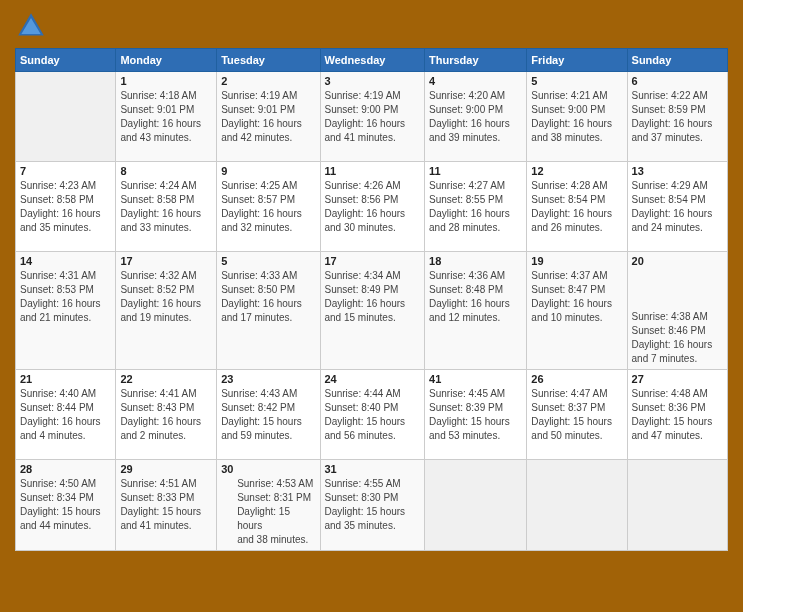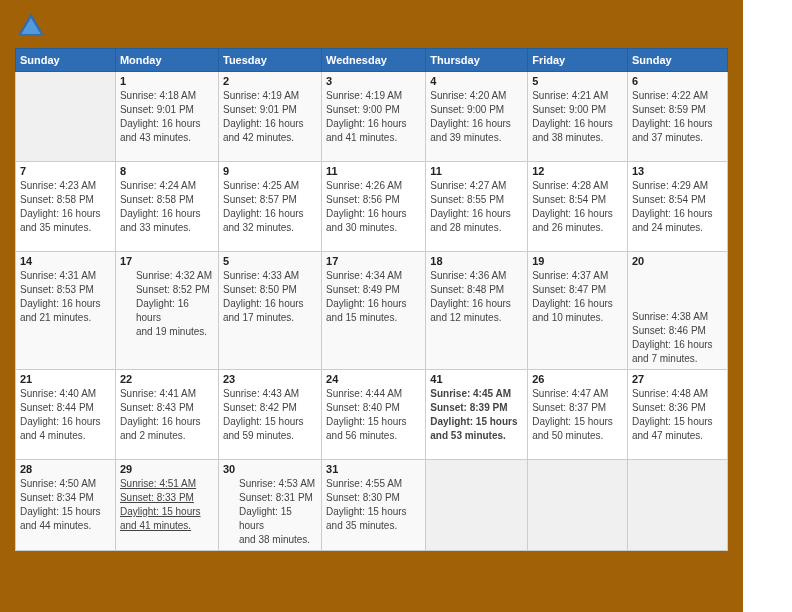--- a/index.html
+++ b/index.html
@@ -227,21 +227,21 @@
         <tr>
           <td>
             <div class="day-num">14</div>
             <div class="day-info" style="white-space: pre-line;">Sunrise: 4:31 AM
 Sunset: 8:53 PM
 Daylight: 16 hours
 and 21 minutes.</div>
           </td>
           <td>
             <div class="day-num">17</div>
-            <div class="day-info" style="white-space: pre-line; margin-left: 16px;">Sunrise: 4:32 AM
+            <div class="day-info" style="white-space: pre-line;">Sunrise: 4:32 AM
 Sunset: 8:52 PM
 Daylight: 16 hours
 and 19 minutes.</div>
           </td>
           <td>
             <div class="day-num">5</div>
             <div class="day-info" style="white-space: pre-line;">Sunrise: 4:33 AM
 Sunset: 8:50 PM
 Daylight: 16 hours
 and 17 minutes.</div>
@@ -299,21 +299,21 @@
           </td>
           <td>
             <div class="day-num">24</div>
             <div class="day-info" style="white-space: pre-line;">Sunrise: 4:44 AM
 Sunset: 8:40 PM
 Daylight: 15 hours
 and 56 minutes.</div>
           </td>
           <td>
             <div class="day-num">41</div>
-            <div class="day-info" style="white-space: pre-line; font-weight: bold;">Sunrise: 4:45 AM
+            <div class="day-info" style="white-space: pre-line;">Sunrise: 4:45 AM
 Sunset: 8:39 PM
 Daylight: 15 hours
 and 53 minutes.</div>
           </td>
           <td>
             <div class="day-num">26</div>
             <div class="day-info" style="white-space: pre-line;">Sunrise: 4:47 AM
 Sunset: 8:37 PM
 Daylight: 15 hours
 and 50 minutes.</div>
@@ -329,21 +329,21 @@
         <tr>
           <td>
             <div class="day-num">28</div>
             <div class="day-info" style="white-space: pre-line;">Sunrise: 4:50 AM
 Sunset: 8:34 PM
 Daylight: 15 hours
 and 44 minutes.</div>
           </td>
           <td>
             <div class="day-num">29</div>
-            <div class="day-info" style="white-space: pre-line; text-decoration: underline;">Sunrise: 4:51 AM
+            <div class="day-info" style="white-space: pre-line;">Sunrise: 4:51 AM
 Sunset: 8:33 PM
 Daylight: 15 hours
 and 41 minutes.</div>
           </td>
           <td>
             <div class="day-num">30</div>
             <div class="day-info" style="white-space: pre-line; margin-left: 16px;">Sunrise: 4:53 AM
 Sunset: 8:31 PM
 Daylight: 15 hours
 and 38 minutes.</div>

